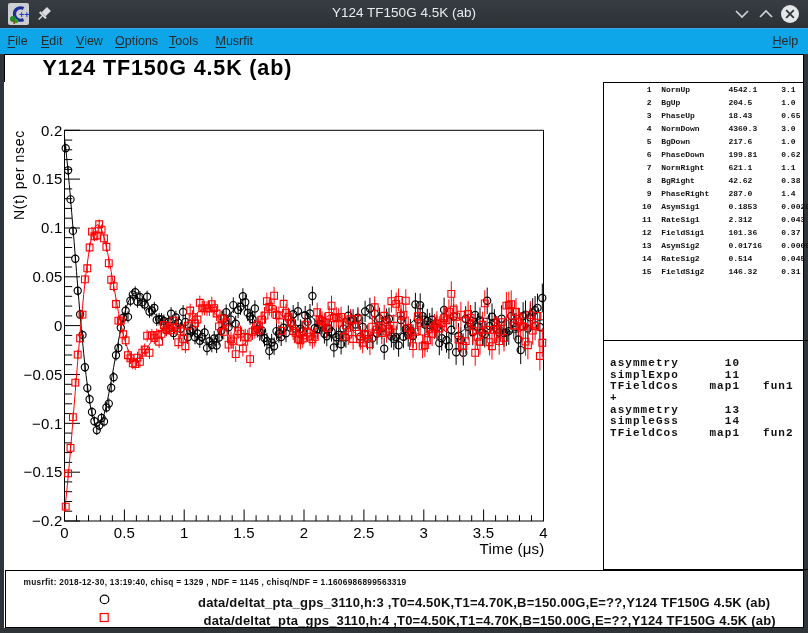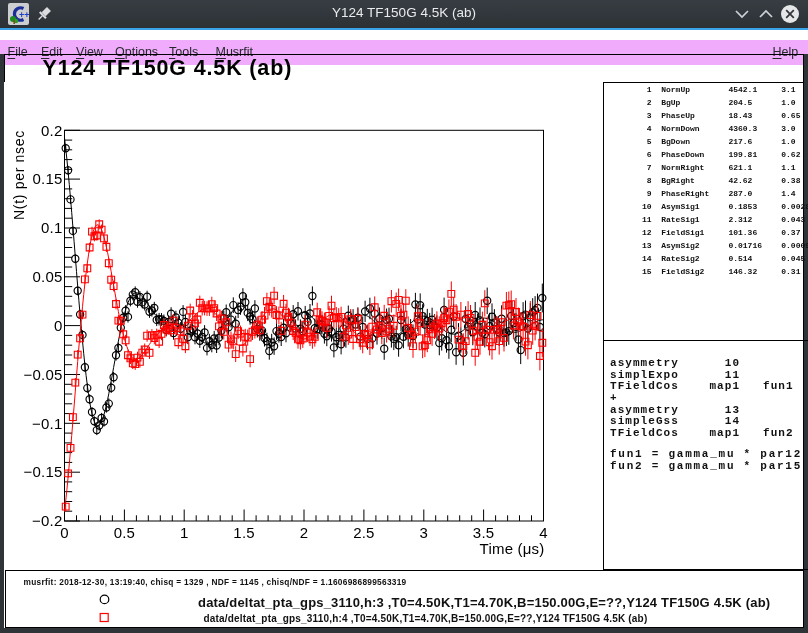--- a/index.html
+++ b/index.html
@@ -1,21 +1,21 @@
 <!DOCTYPE html>
 <html><head><meta charset="utf-8"><style>
 * { margin:0; padding:0; box-sizing:border-box; }
 body { width:808px; height:633px; position:relative; overflow:hidden;
        font-family:"Liberation Sans",sans-serif; background:#fff; }
 .abs { position:absolute; }
 #titlebar { left:0; top:0; width:808px; height:27.5px;
   background:linear-gradient(#383d43,#2c3136); }
 #blueline { left:0; top:27.5px; width:808px; height:2px; background:#3ba3e8; }
 #wtitle { left:0; top:5px; width:808px; text-align:center; color:#e9ebec; font-size:13.5px; }
-#menubar { left:0; top:40px; width:808px; height:24.5px; background:#f0abfc; }
+#menubar { left:0; top:29px; width:808px; height:24.5px; background:#0ea5e9; }
 .mi { position:absolute; top:4.5px; font-size:12.5px; color:#26292c; }
 .mi u { text-decoration-thickness:1px; text-underline-offset:2px; }
 #frameL { left:0; top:54px; width:4px; height:579px; background:#2f3439; }
 #frameR { left:804px; top:54px; width:4px; height:579px; background:#2f3439; }
 #frameB { left:0; top:628px; width:808px; height:5px; background:#2f3439; }
 .bl { position:absolute; background:#000; }
 .box { position:absolute; border:1px solid #000; }
 #parambox pre, #theobox pre { font-family:"Liberation Mono",monospace; font-weight:bold; color:#111; }
 #parambox pre { font-size:8px; line-height:13px;margin-left:36px; }
 #theobox pre { font-size:11px; line-height:11.65px; letter-spacing:1.05px; }
@@ -78,27 +78,25 @@
 15  FieldSig2     146.32     0.31</pre>
 </div>
 <div class="box" id="theobox" style="left:603px;top:340px;width:212px;height:230px">
 <pre style="position:absolute;left:6px;top:17px">asymmetry      10
 simplExpo      11
 TFieldCos    map1   fun1
 +
 asymmetry      13
 simpleGss      14
 TFieldCos    map1   fun2</pre>
-<pre style="position:absolute;left:6px;top:108px;letter-spacing:1.75px">fun1 = gamma_mu * par12
-fun2 = gamma_mu * par15</pre>
 </div>
 <div class="box" id="legbox" style="left:4.5px;top:570px;width:799px;height:58px"></div>
 <div class="leg" style="left:23.5px;top:576.5px;font-size:8.3px;letter-spacing:0.29px">musrfit: 2018-12-30, 13:19:40, chisq = 1329 , NDF = 1145 , chisq/NDF = 1.1606986899563319</div>
 <div class="leg" style="left:198px;top:594.5px;font-size:13px;letter-spacing:0.19px">data/deltat_pta_gps_3110,h:3 ,T0=4.50K,T1=4.70K,B=150.00G,E=??,Y124 TF150G 4.5K (ab)</div>
-<div class="leg" style="left:203.5px;top:612.5px;font-size:10px;letter-spacing:0.19px">data/deltat_pta_gps_3110,h:4 ,T0=4.50K,T1=4.70K,B=150.00G,E=??,Y124 TF150G 4.5K (ab)</div>
+<div class="leg" style="left:203.5px;top:612.5px;font-size:13px;letter-spacing:0.19px">data/deltat_pta_gps_3110,h:4 ,T0=4.50K,T1=4.70K,B=150.00G,E=??,Y124 TF150G 4.5K (ab)</div>
 <svg width="808" height="633" viewBox="0 0 808 633" style="position:absolute;left:0;top:0">
 <g fill="none" stroke="#000" stroke-width="1">
 <rect x="64.5" y="130.3" width="479.0" height="390.7"></rect>
 <path d="M64.5 521.0V509.5M76.5 521.0V515.3M88.5 521.0V515.3M100.4 521.0V515.3M112.4 521.0V515.3M124.4 521.0V509.5M136.4 521.0V515.3M148.3 521.0V515.3M160.3 521.0V515.3M172.3 521.0V515.3M184.2 521.0V509.5M196.2 521.0V515.3M208.2 521.0V515.3M220.2 521.0V515.3M232.2 521.0V515.3M244.1 521.0V509.5M256.1 521.0V515.3M268.1 521.0V515.3M280.1 521.0V515.3M292.0 521.0V515.3M304.0 521.0V509.5M316.0 521.0V515.3M328.0 521.0V515.3M339.9 521.0V515.3M351.9 521.0V515.3M363.9 521.0V509.5M375.9 521.0V515.3M387.8 521.0V515.3M399.8 521.0V515.3M411.8 521.0V515.3M423.8 521.0V509.5M435.7 521.0V515.3M447.7 521.0V515.3M459.7 521.0V515.3M471.7 521.0V515.3M483.6 521.0V509.5M495.6 521.0V515.3M507.6 521.0V515.3M519.5 521.0V515.3M531.5 521.0V515.3M543.5 521.0V509.5M64.5 521.0H80.0M64.5 511.2H72.2M64.5 501.5H72.2M64.5 491.7H72.2M64.5 481.9H72.2M64.5 472.2H80.0M64.5 462.4H72.2M64.5 452.6H72.2M64.5 442.9H72.2M64.5 433.1H72.2M64.5 423.3H80.0M64.5 413.6H72.2M64.5 403.8H72.2M64.5 394.0H72.2M64.5 384.3H72.2M64.5 374.5H80.0M64.5 364.7H72.2M64.5 355.0H72.2M64.5 345.2H72.2M64.5 335.4H72.2M64.5 325.6H80.0M64.5 315.9H72.2M64.5 306.1H72.2M64.5 296.3H72.2M64.5 286.6H72.2M64.5 276.8H80.0M64.5 267.0H72.2M64.5 257.3H72.2M64.5 247.5H72.2M64.5 237.7H72.2M64.5 228.0H80.0M64.5 218.2H72.2M64.5 208.4H72.2M64.5 198.7H72.2M64.5 188.9H72.2M64.5 179.1H80.0M64.5 169.4H72.2M64.5 159.6H72.2M64.5 149.8H72.2M64.5 140.1H72.2M64.5 130.3H80.0"></path>
 </g>
 <g font-family="'Liberation Sans',sans-serif" font-size="15" letter-spacing="0.2" fill="#000">
 <text x="64.5" y="537.5" text-anchor="middle">0</text>
       <text x="124.4" y="537.5" text-anchor="middle">0.5</text>
       <text x="184.2" y="537.5" text-anchor="middle">1</text>
       <text x="244.1" y="537.5" text-anchor="middle">1.5</text>

